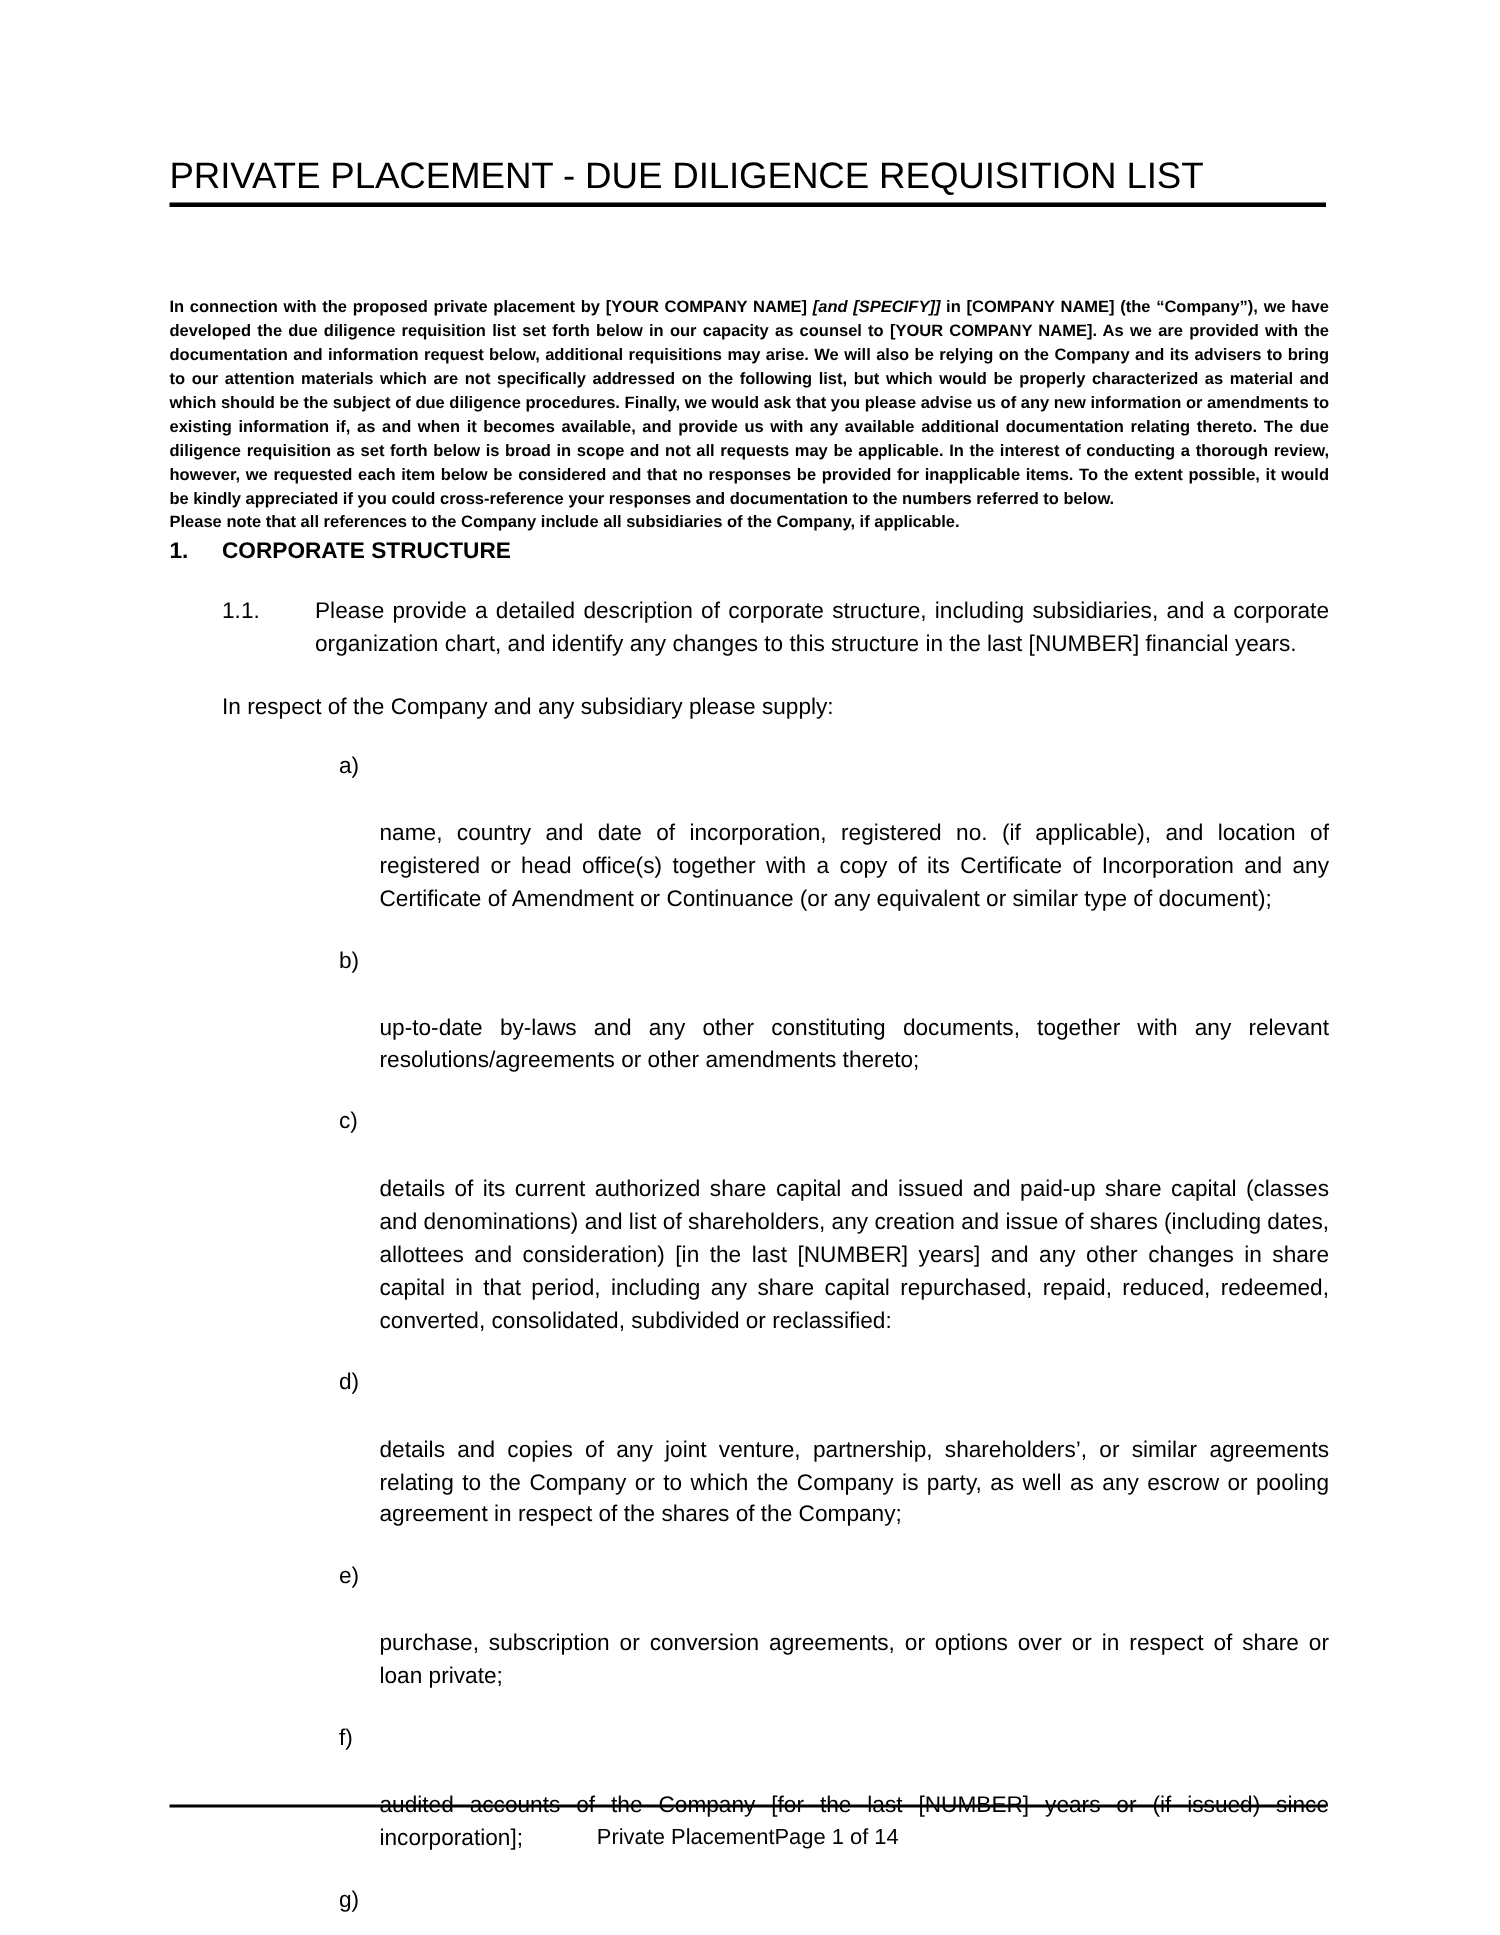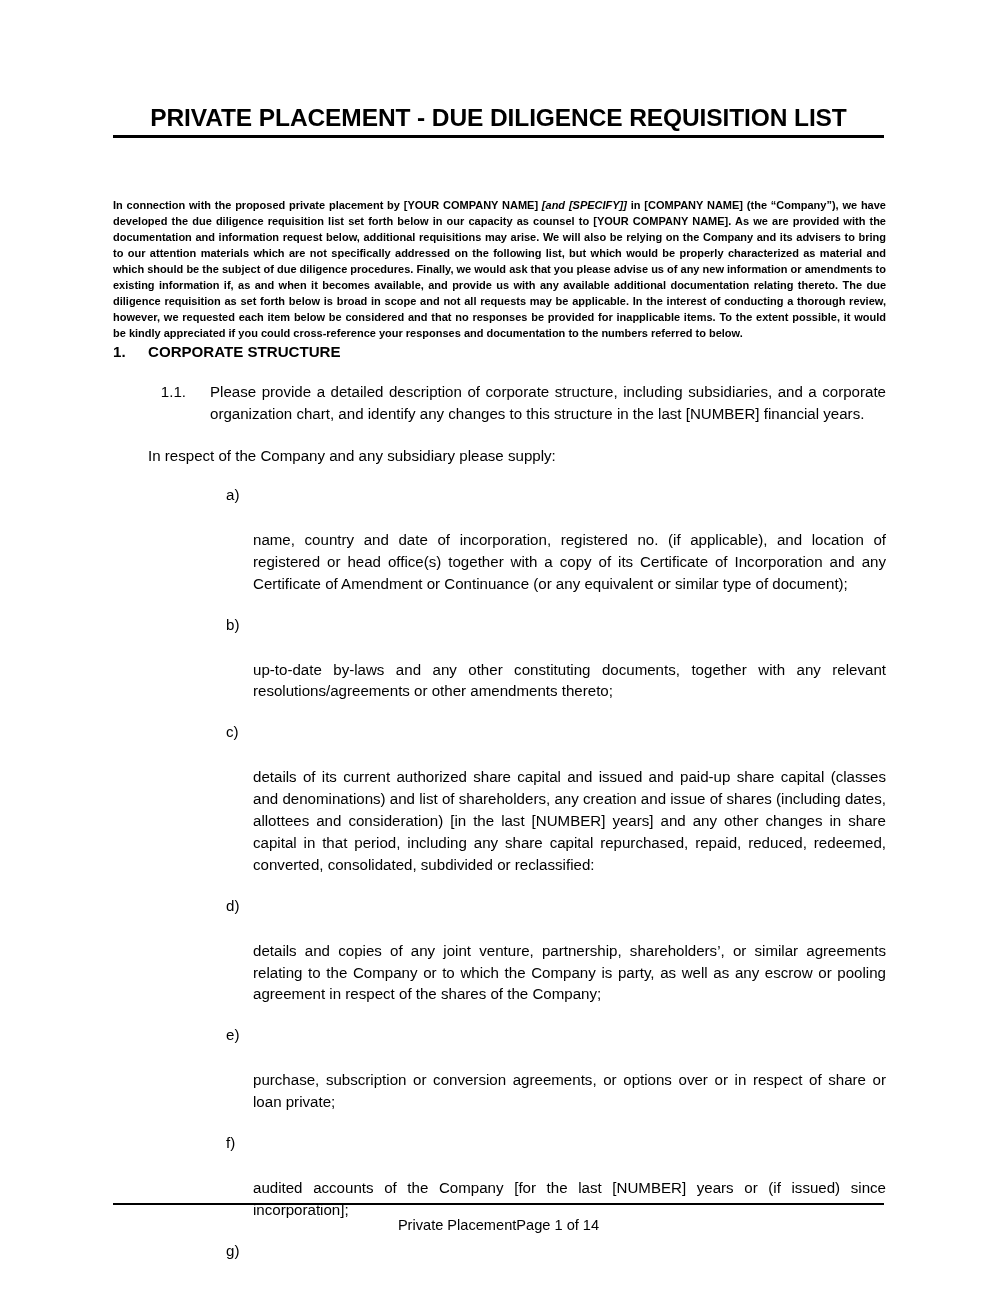--- a/index.html
+++ b/index.html
@@ -25,22 +25,21 @@
 
   
   .title-block {
     position: absolute;
     left: 113px;
     top: 104px;
     width: 771px;
   }
   .doc-title {
     font-size: 24.5px;
-    font-weight: bold;
-    text-align: center;
+    font-weight: normal;
     letter-spacing: -0.1px;
     line-height: 1.15;
     margin: 0;
     white-space: nowrap;
   }
   .title-rule {
     margin-top: 3px;
     border-top: 3.2px solid #000;
     width: 100%;
   }
@@ -82,21 +81,20 @@
     display: flex;
     font-size: 15.1px;
     line-height: 1.45;
     margin-left: 35px;
     width: 738px;
     margin-bottom: 20px;
   }
   .sub-item .num {
     flex: 0 0 38px;
     width: 38px;
-    text-align: right;
   }
   .sub-item .txt {
     flex: 1;
     text-align: justify;
     text-justify: inter-word;
     margin-left: 24px;
   }
 
   .lead-in {
     font-size: 15.1px;
@@ -156,20 +154,21 @@
 
   <div class="title-block">
     <h1 class="doc-title">PRIVATE PLACEMENT - DUE DILIGENCE REQUISITION LIST</h1>
     <div class="title-rule"></div>
   </div>
 
   <div class="content">
 
     <p class="just intro"><span>In connection with the proposed private placement by [YOUR COMPANY NAME] </span><em class="itl">[and [SPECIFY]]</em><span> in [COMPANY NAME] (the “Company”), we have developed the due diligence requisition list set forth below in our capacity as counsel to [YOUR COMPANY NAME]. As we are provided with the documentation and information request below, additional requisitions may arise. We will also be relying on the Company and its advisers to bring to our attention materials which are not specifically addressed on the following list, but which would be properly characterized as material and which should be the subject of due diligence procedures. Finally, we would ask that you please advise us of any new information or amendments to existing information if, as and when it becomes available, and provide us with any available additional documentation relating thereto. The due diligence requisition as set forth below is broad in scope and not all requests may be applicable. In the interest of conducting a thorough review, however, we requested each item below be considered and that no responses be provided for inapplicable items. To the extent possible, it would be kindly appreciated if you could cross-reference your responses and documentation to the numbers referred to below.</span></p>
 
+    <p class="just note">Please note that all references to the Company include all subsidiaries of the Company, if applicable.</p>
 
     <div class="section-head">
       <span class="num">1.</span>
       <span class="txt">CORPORATE STRUCTURE</span>
     </div>
 
     <div class="sub-item">
       <span class="num">1.1.</span>
       <span class="txt">Please provide a detailed description of corporate structure, including subsidiaries, and a corporate organization chart, and identify any changes to this structure in the last [NUMBER] financial years.</span>
     </div>

